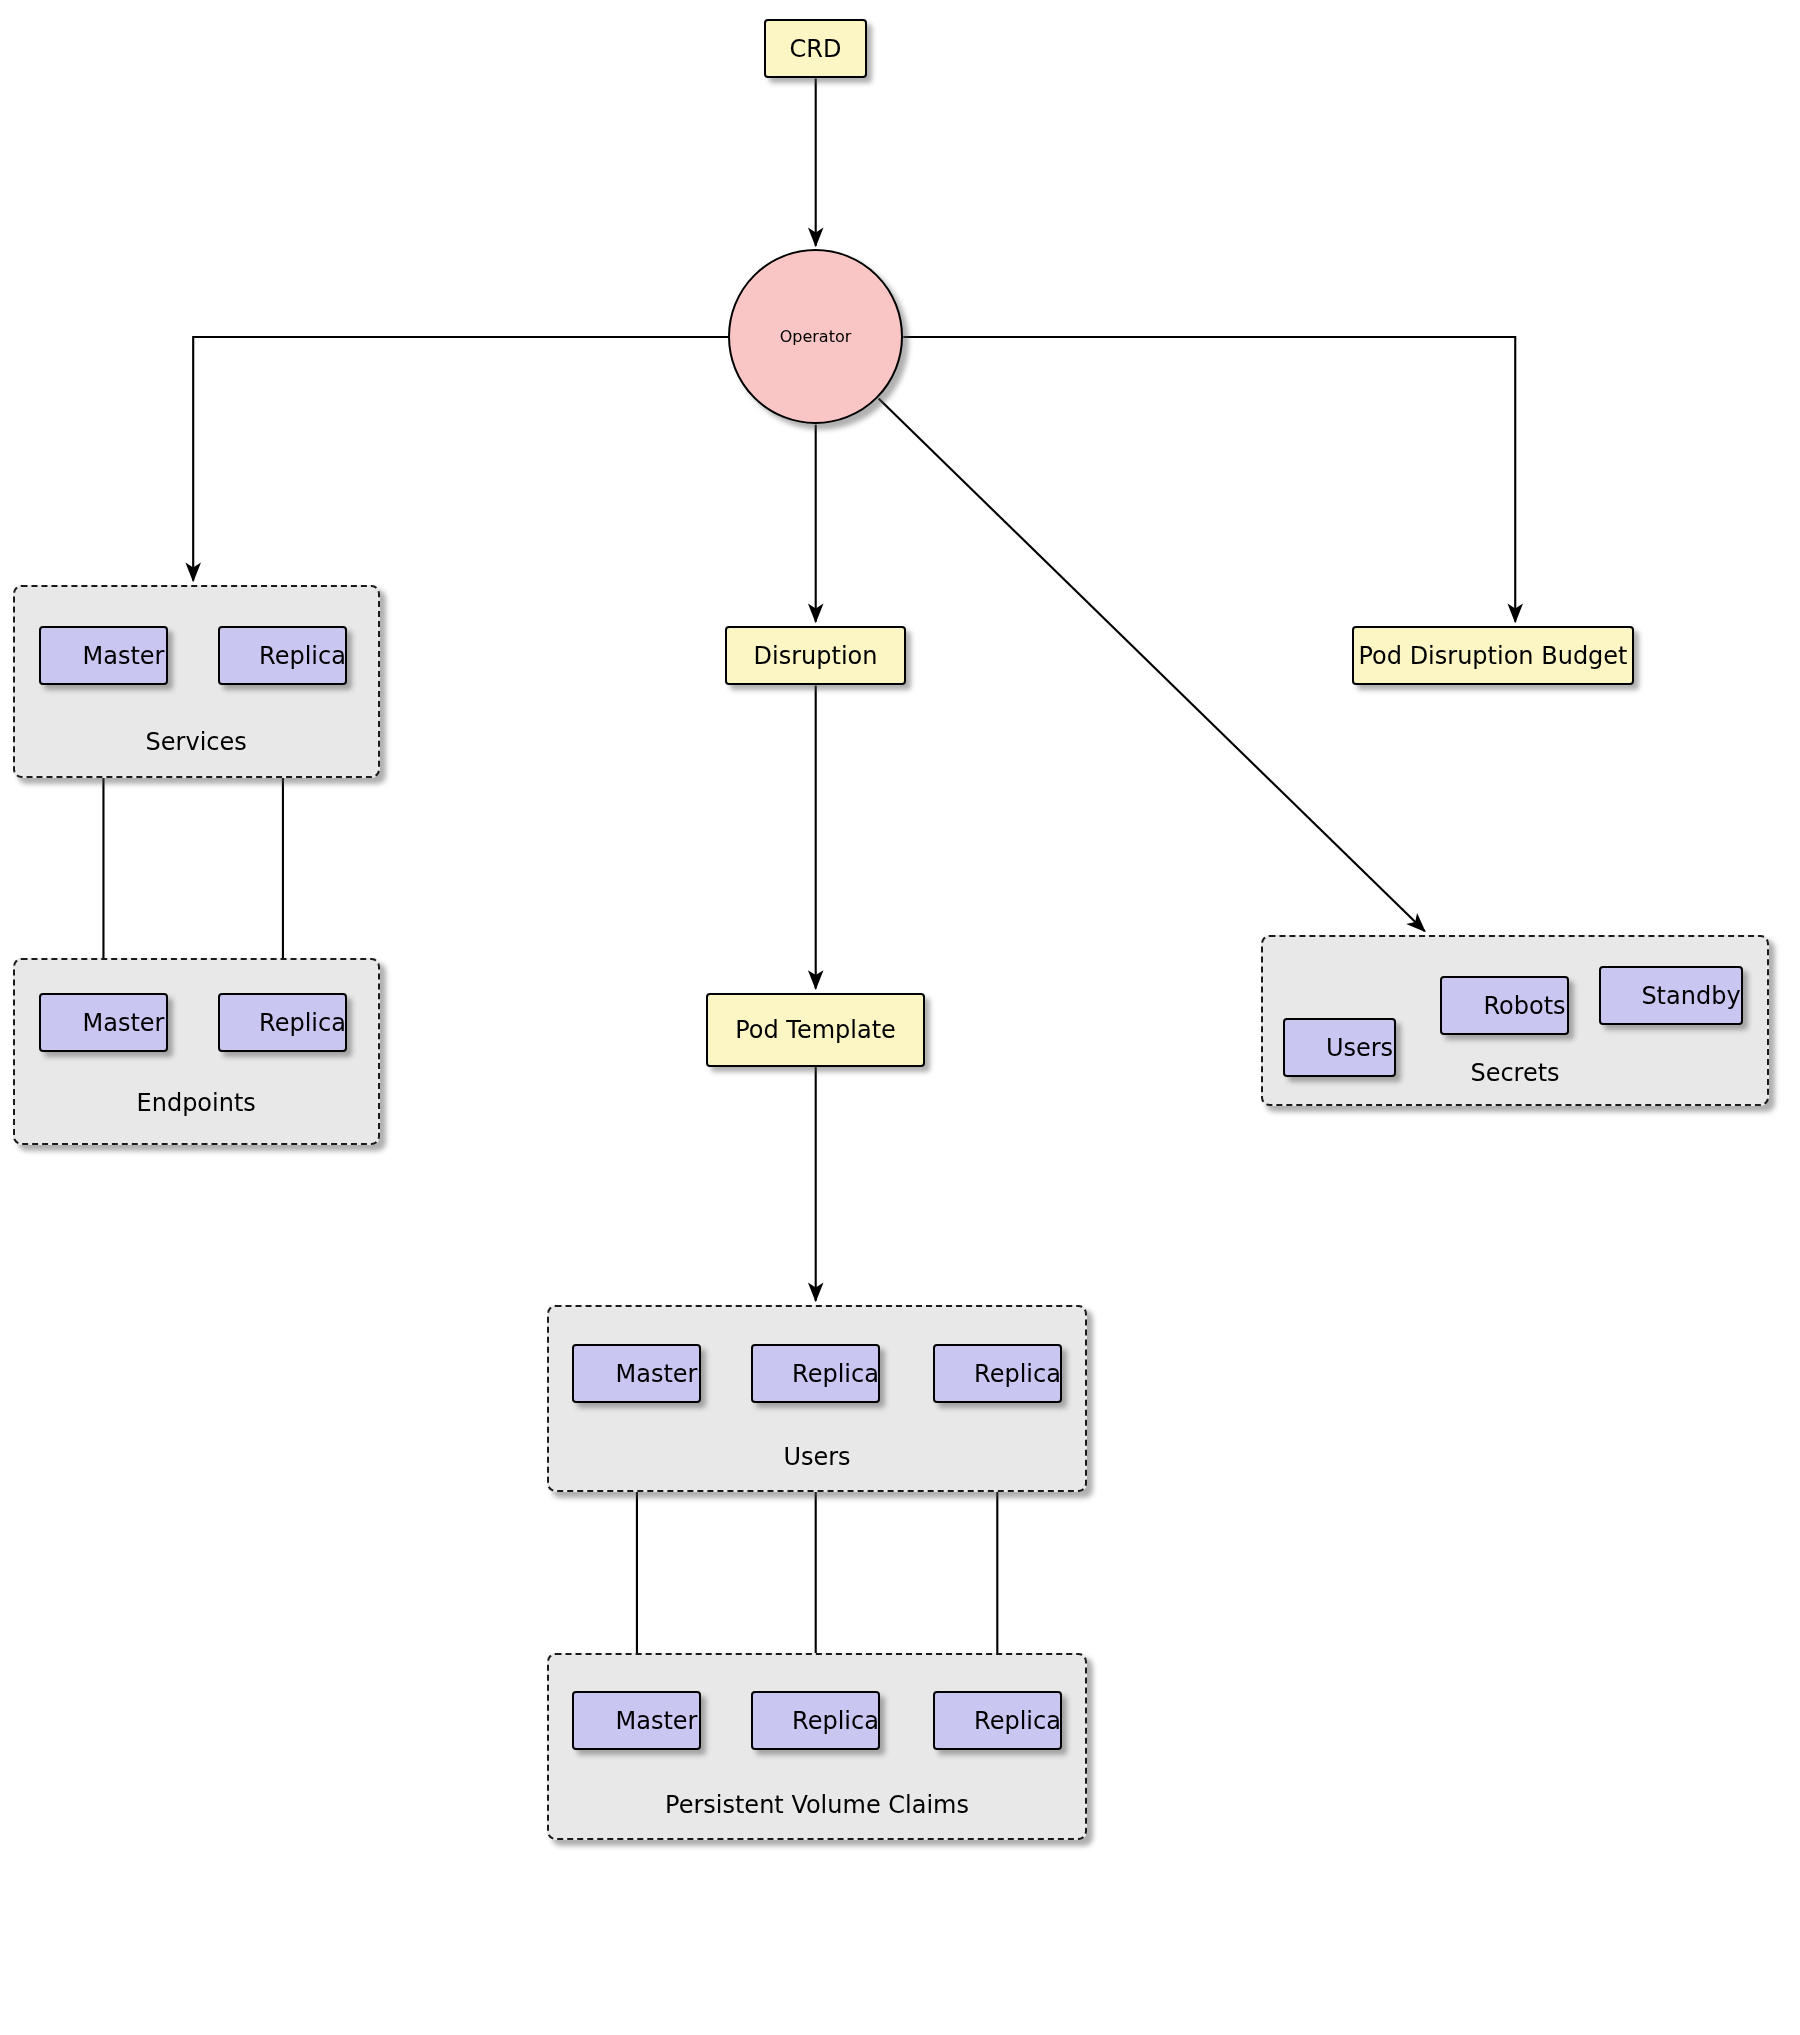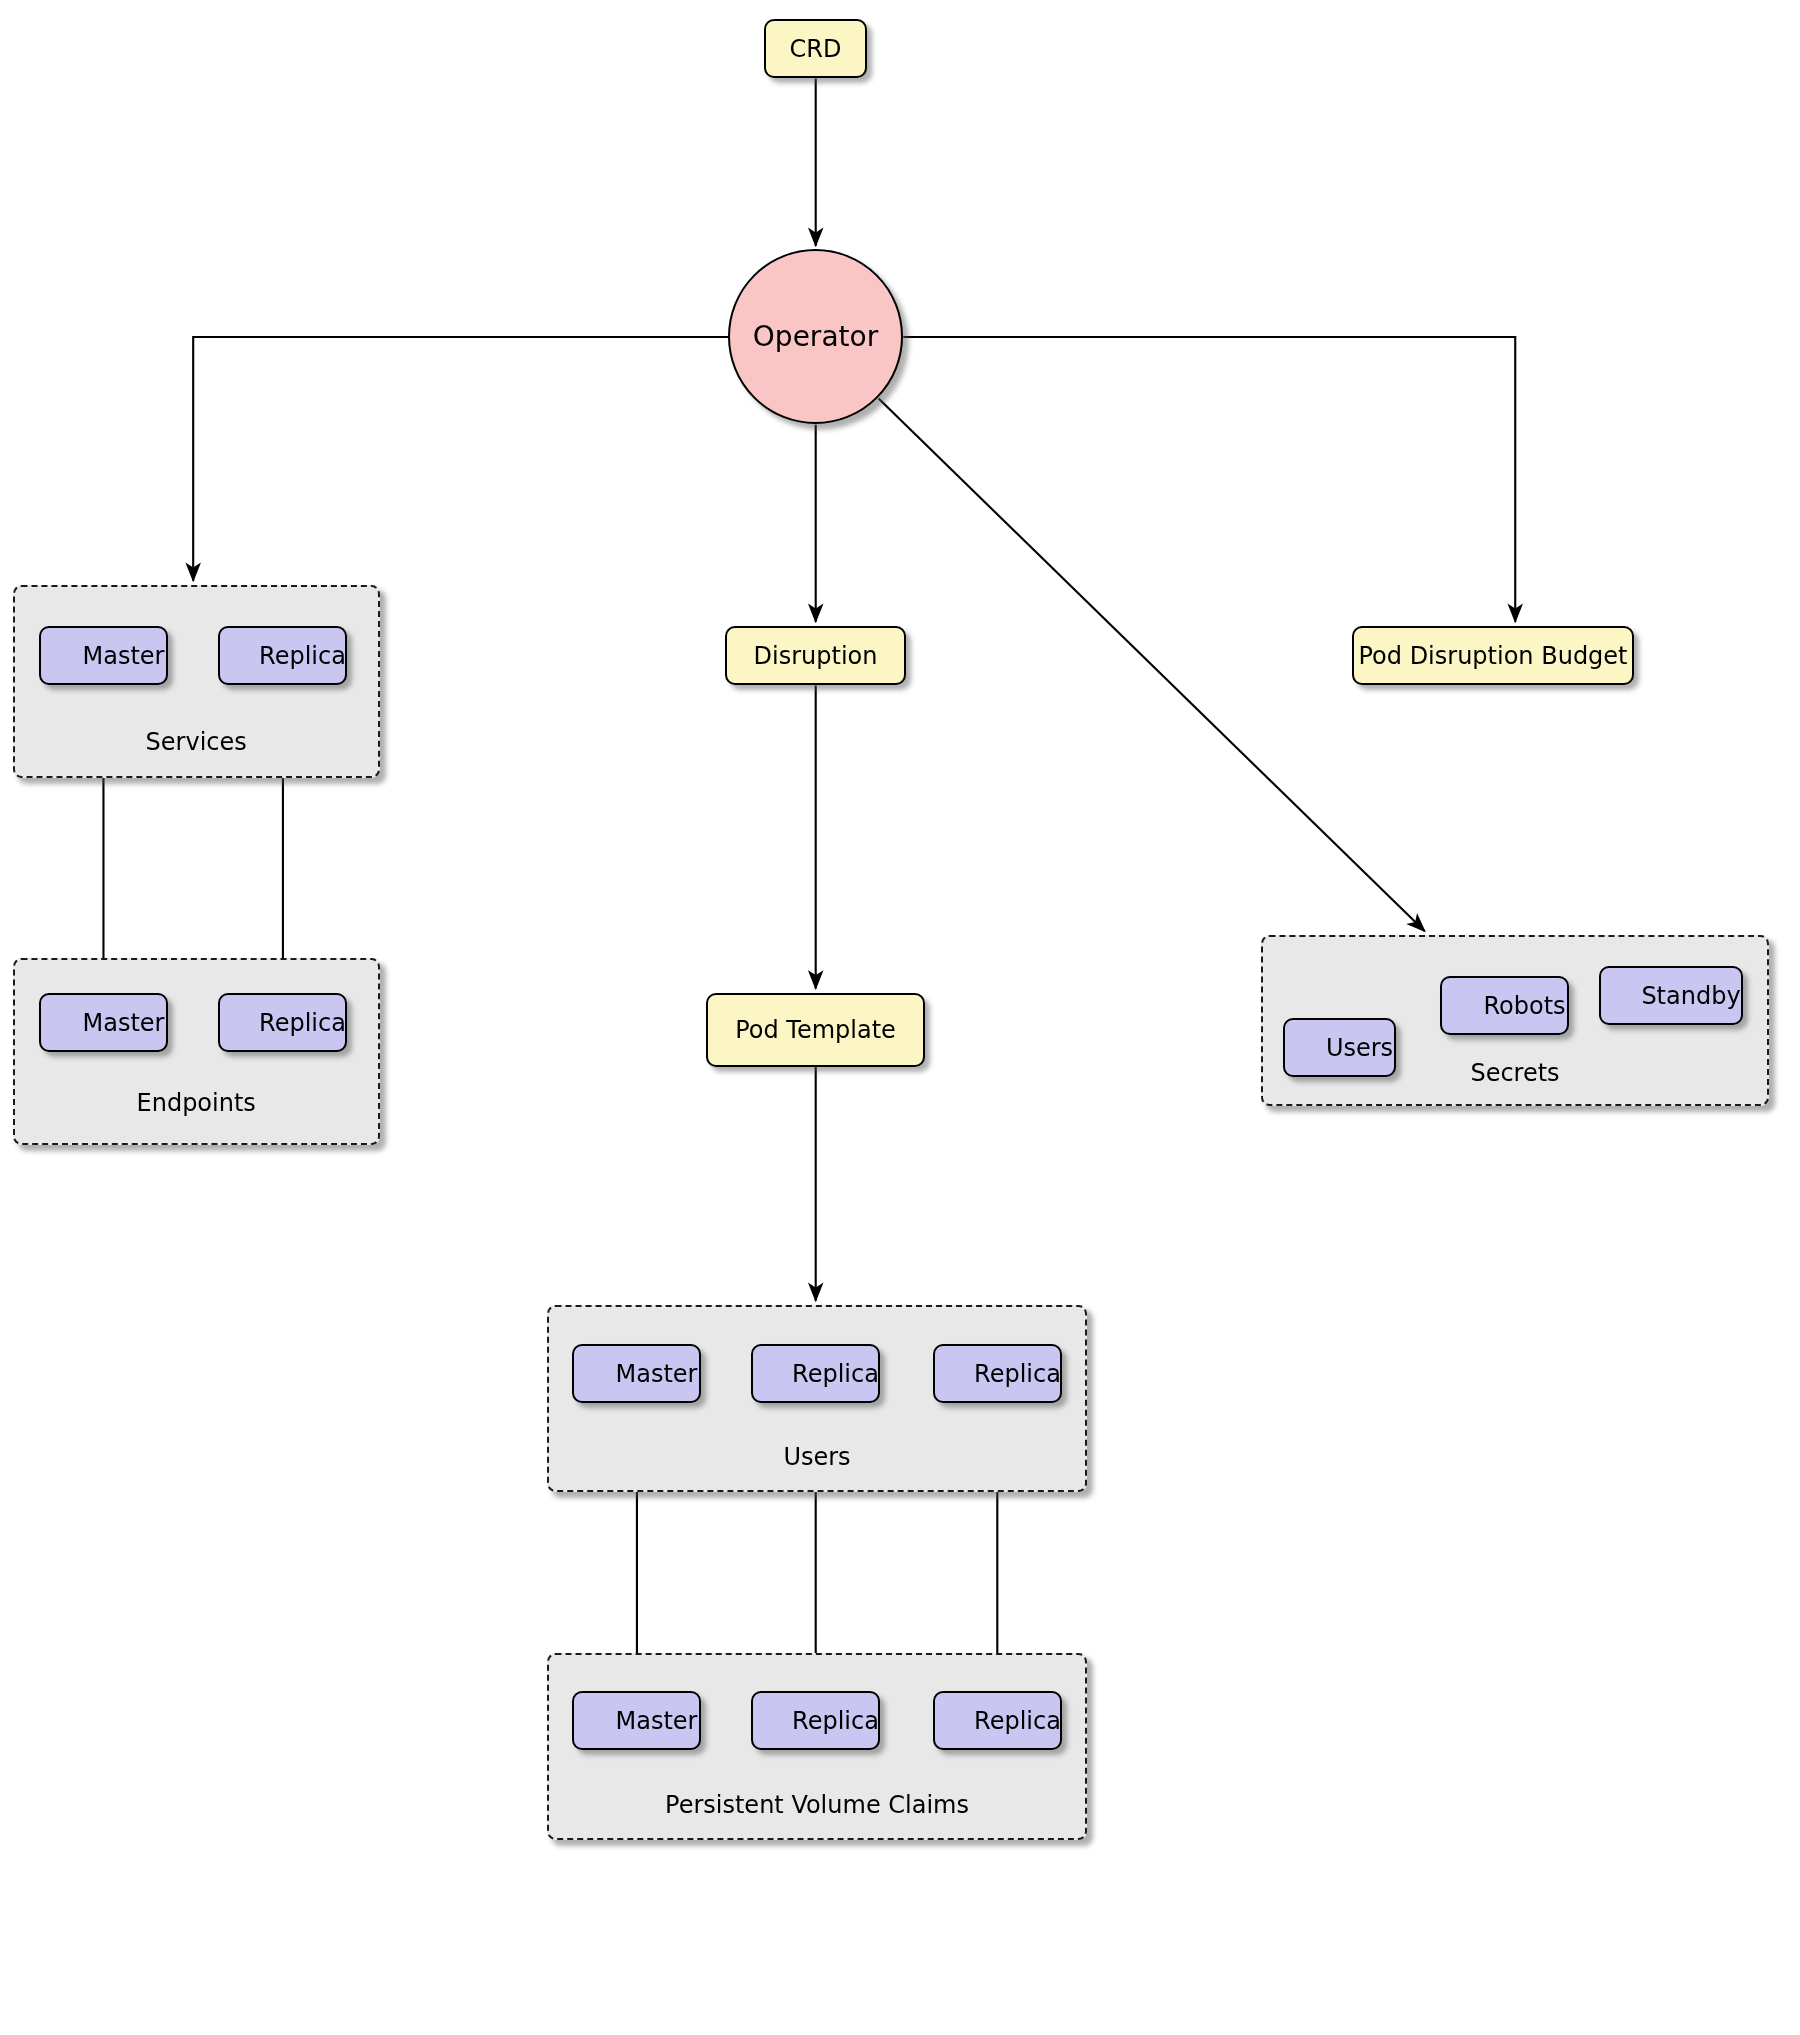--- a/index.html
+++ b/index.html
@@ -20,38 +20,38 @@
     left: 0; top: 0;
     width: 1801px; height: 2035px;
     pointer-events: none;
   }
   .node {
     position: absolute;
     display: flex;
     align-items: center;
     justify-content: center;
     border: 2.1px solid var(--color-border, #000);
-    border-radius: 10px;
+    border-radius: 4px;
     font-size: 24px;
     color: #000;
     box-sizing: border-box;
     box-shadow: 5px 5px 5px rgba(80,80,80,0.45);
     white-space: nowrap;
   }
   .node.yellow { background: var(--color-yellow, #FBF6C3); }
   .node.purple { background: var(--color-purple, #C9C6F2); padding-left: 40px; }
   .circle-node {
     position: absolute;
     display: flex;
     align-items: center;
     justify-content: center;
     border: 2.1px solid var(--color-border, #000);
     border-radius: 50%;
     background: var(--color-pink, #F9C6C5);
-    font-size: 28px;
+    font-size: 16px;
     color: #000;
     box-sizing: border-box;
     box-shadow: 5.7px 5.7px 5.7px rgba(80,80,80,0.45);
   }
   .group {
     position: absolute;
     border: 2.1px dashed #1a1a1a;
     border-radius: 8.5px;
     background: var(--color-gray, #E8E8E8);
     box-sizing: border-box;

